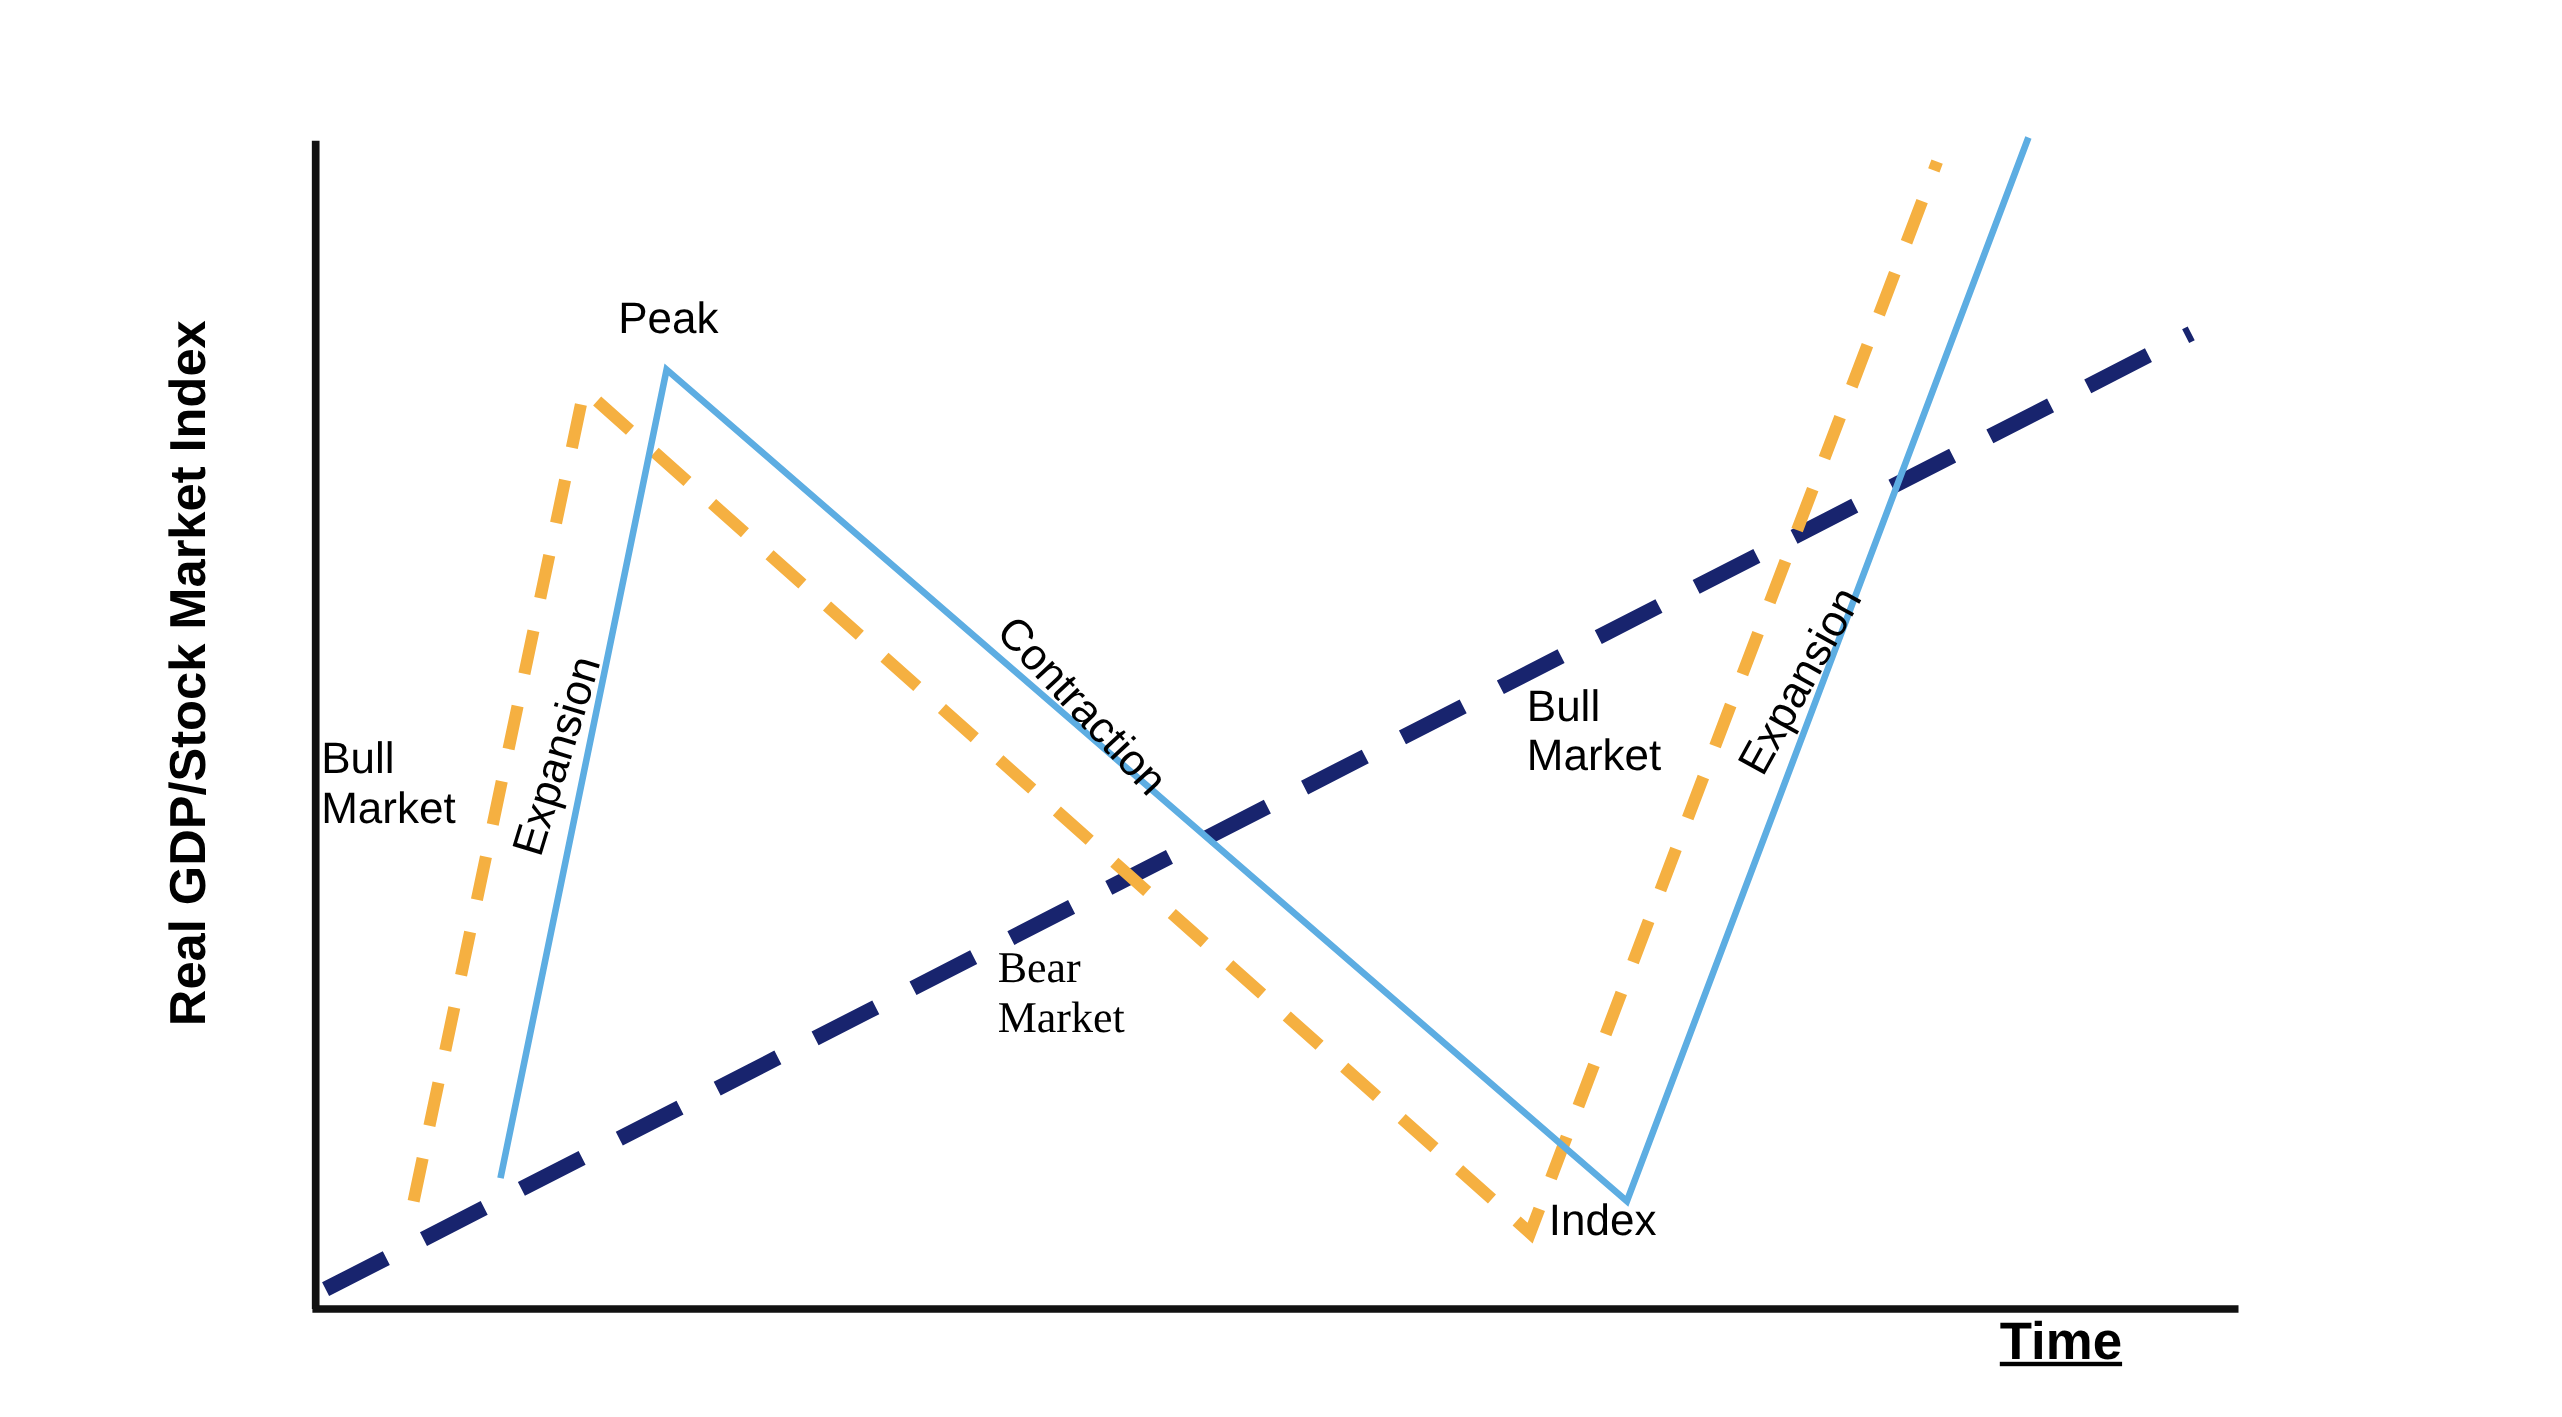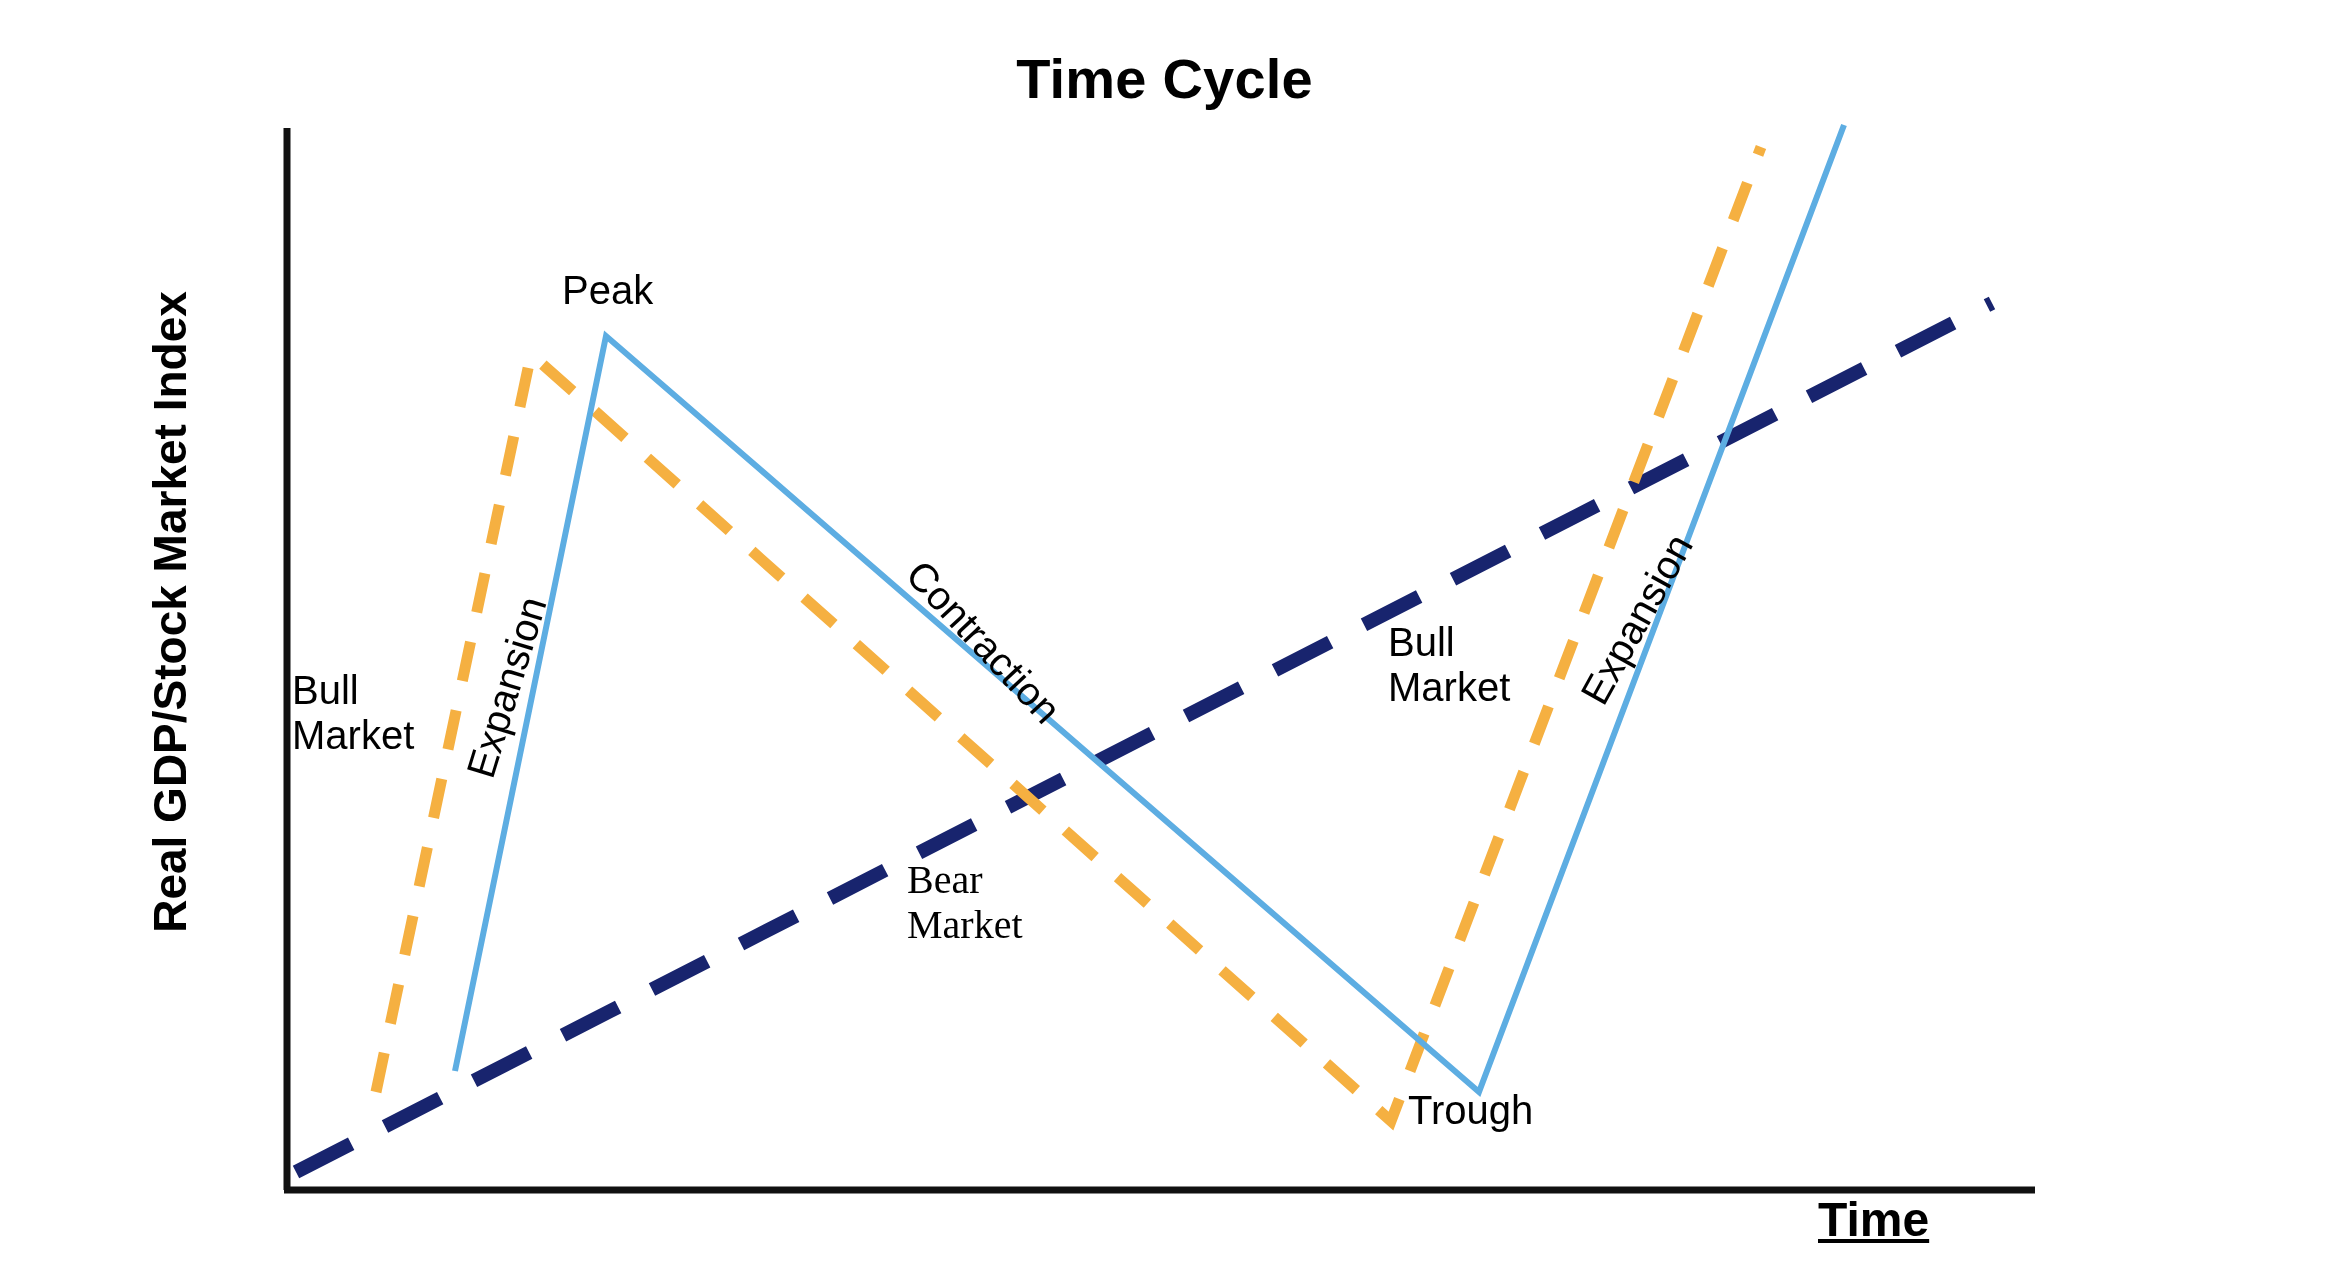--- a/index.html
+++ b/index.html
@@ -46,35 +46,34 @@
     <line id="y-axis-line" x1="287" y1="128" x2="287" y2="1190" stroke="#111111" stroke-width="7"></line>
     <line id="x-axis-line" x1="284" y1="1190" x2="2035" y2="1190" stroke="#111111" stroke-width="7"></line>
 
     <polyline id="series-trend" points="296,1172 1992,303" fill="none" stroke="#18246E" stroke-width="14" stroke-dasharray="62,38" stroke-linecap="butt"></polyline>
 
     <polyline id="series-stock" points="376,1092 531,354 1391,1121 1761,147" fill="none" stroke="#F5B041" stroke-width="11" stroke-dasharray="40,30" stroke-linecap="butt" stroke-linejoin="miter"></polyline>
 
     <polyline id="series-gdp" points="455,1071 606,336 1479,1092 1844,125" fill="none" stroke="#5DADE2" stroke-width="6" stroke-linecap="butt" stroke-linejoin="miter"></polyline>
   </svg>
 
-  <div class="lbl" id="chart-title">Time Cycle</div>
 
   <div class="lbl" id="y-axis-title">Real GDP/Stock Market Index</div>
 
   <div class="lbl" id="x-axis-title">Time</div>
 
   <div class="lbl ann" id="ann-bull-market-1">Bull<br>Market</div>
 
   <div class="lbl ann" id="ann-peak">Peak</div>
 
   <div class="lbl ann rot" id="ann-expansion-1">Expansion</div>
 
   <div class="lbl ann rot" id="ann-contraction">Contraction</div>
 
   <div class="lbl ann" id="ann-bear-market">Bear<br>Market</div>
 
   <div class="lbl ann" id="ann-bull-market-2">Bull<br>Market</div>
 
   <div class="lbl ann rot" id="ann-expansion-2">Expansion</div>
 
-  <div class="lbl ann" id="ann-trough">Trough</div>
+  <div class="lbl ann" id="ann-trough">Index</div>
 
 </div>
 
 </body></html>

